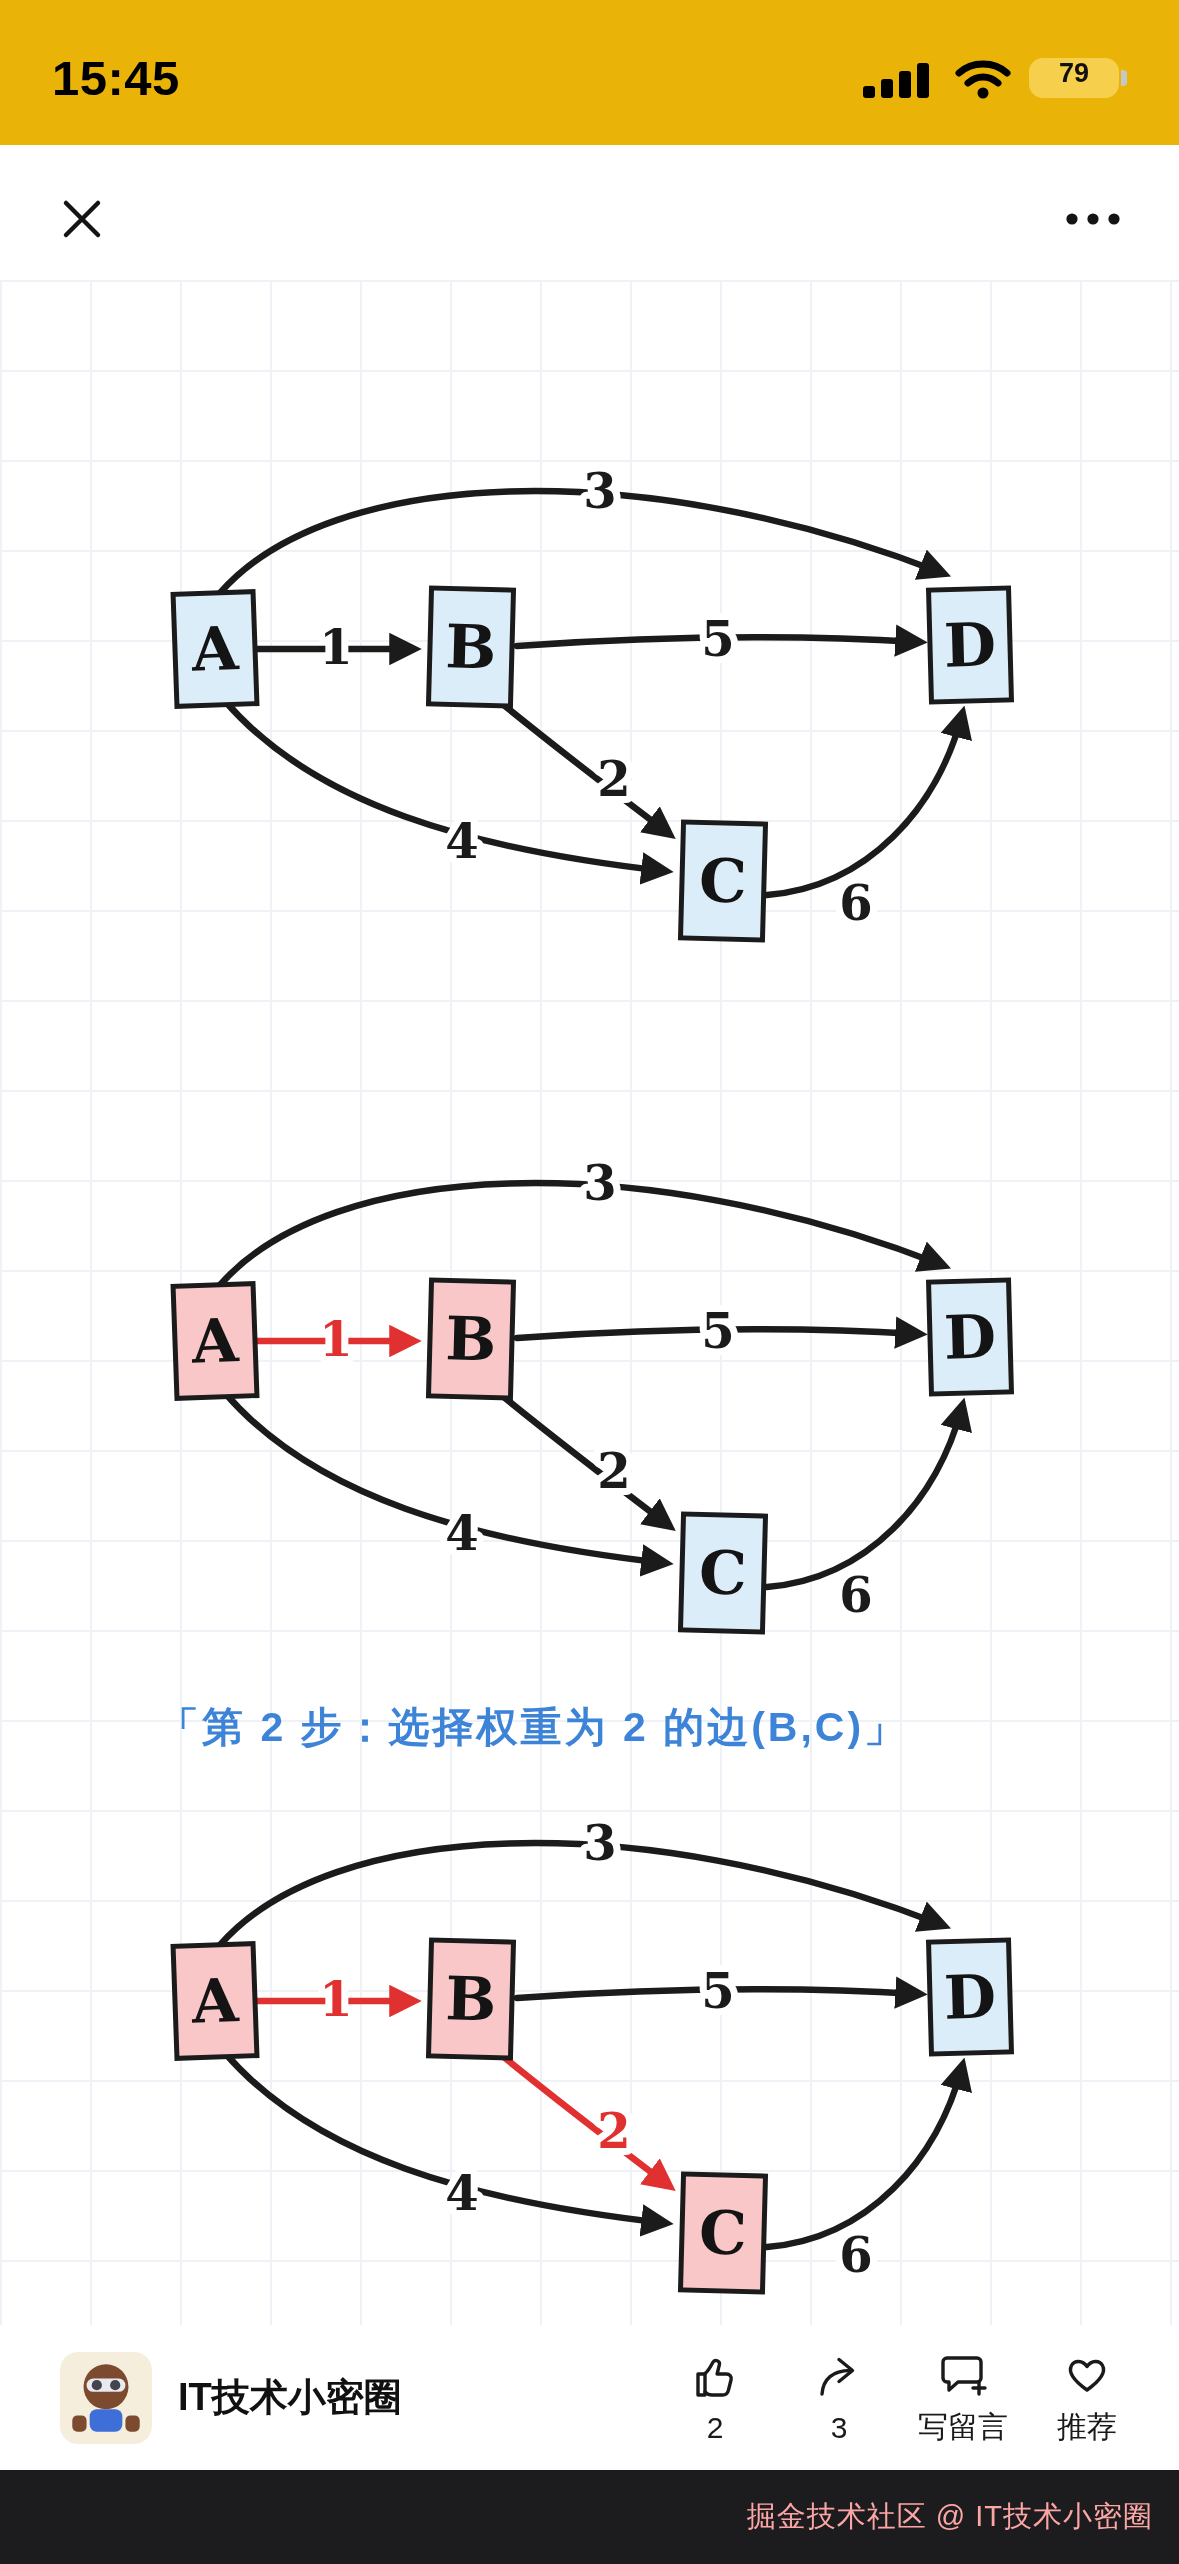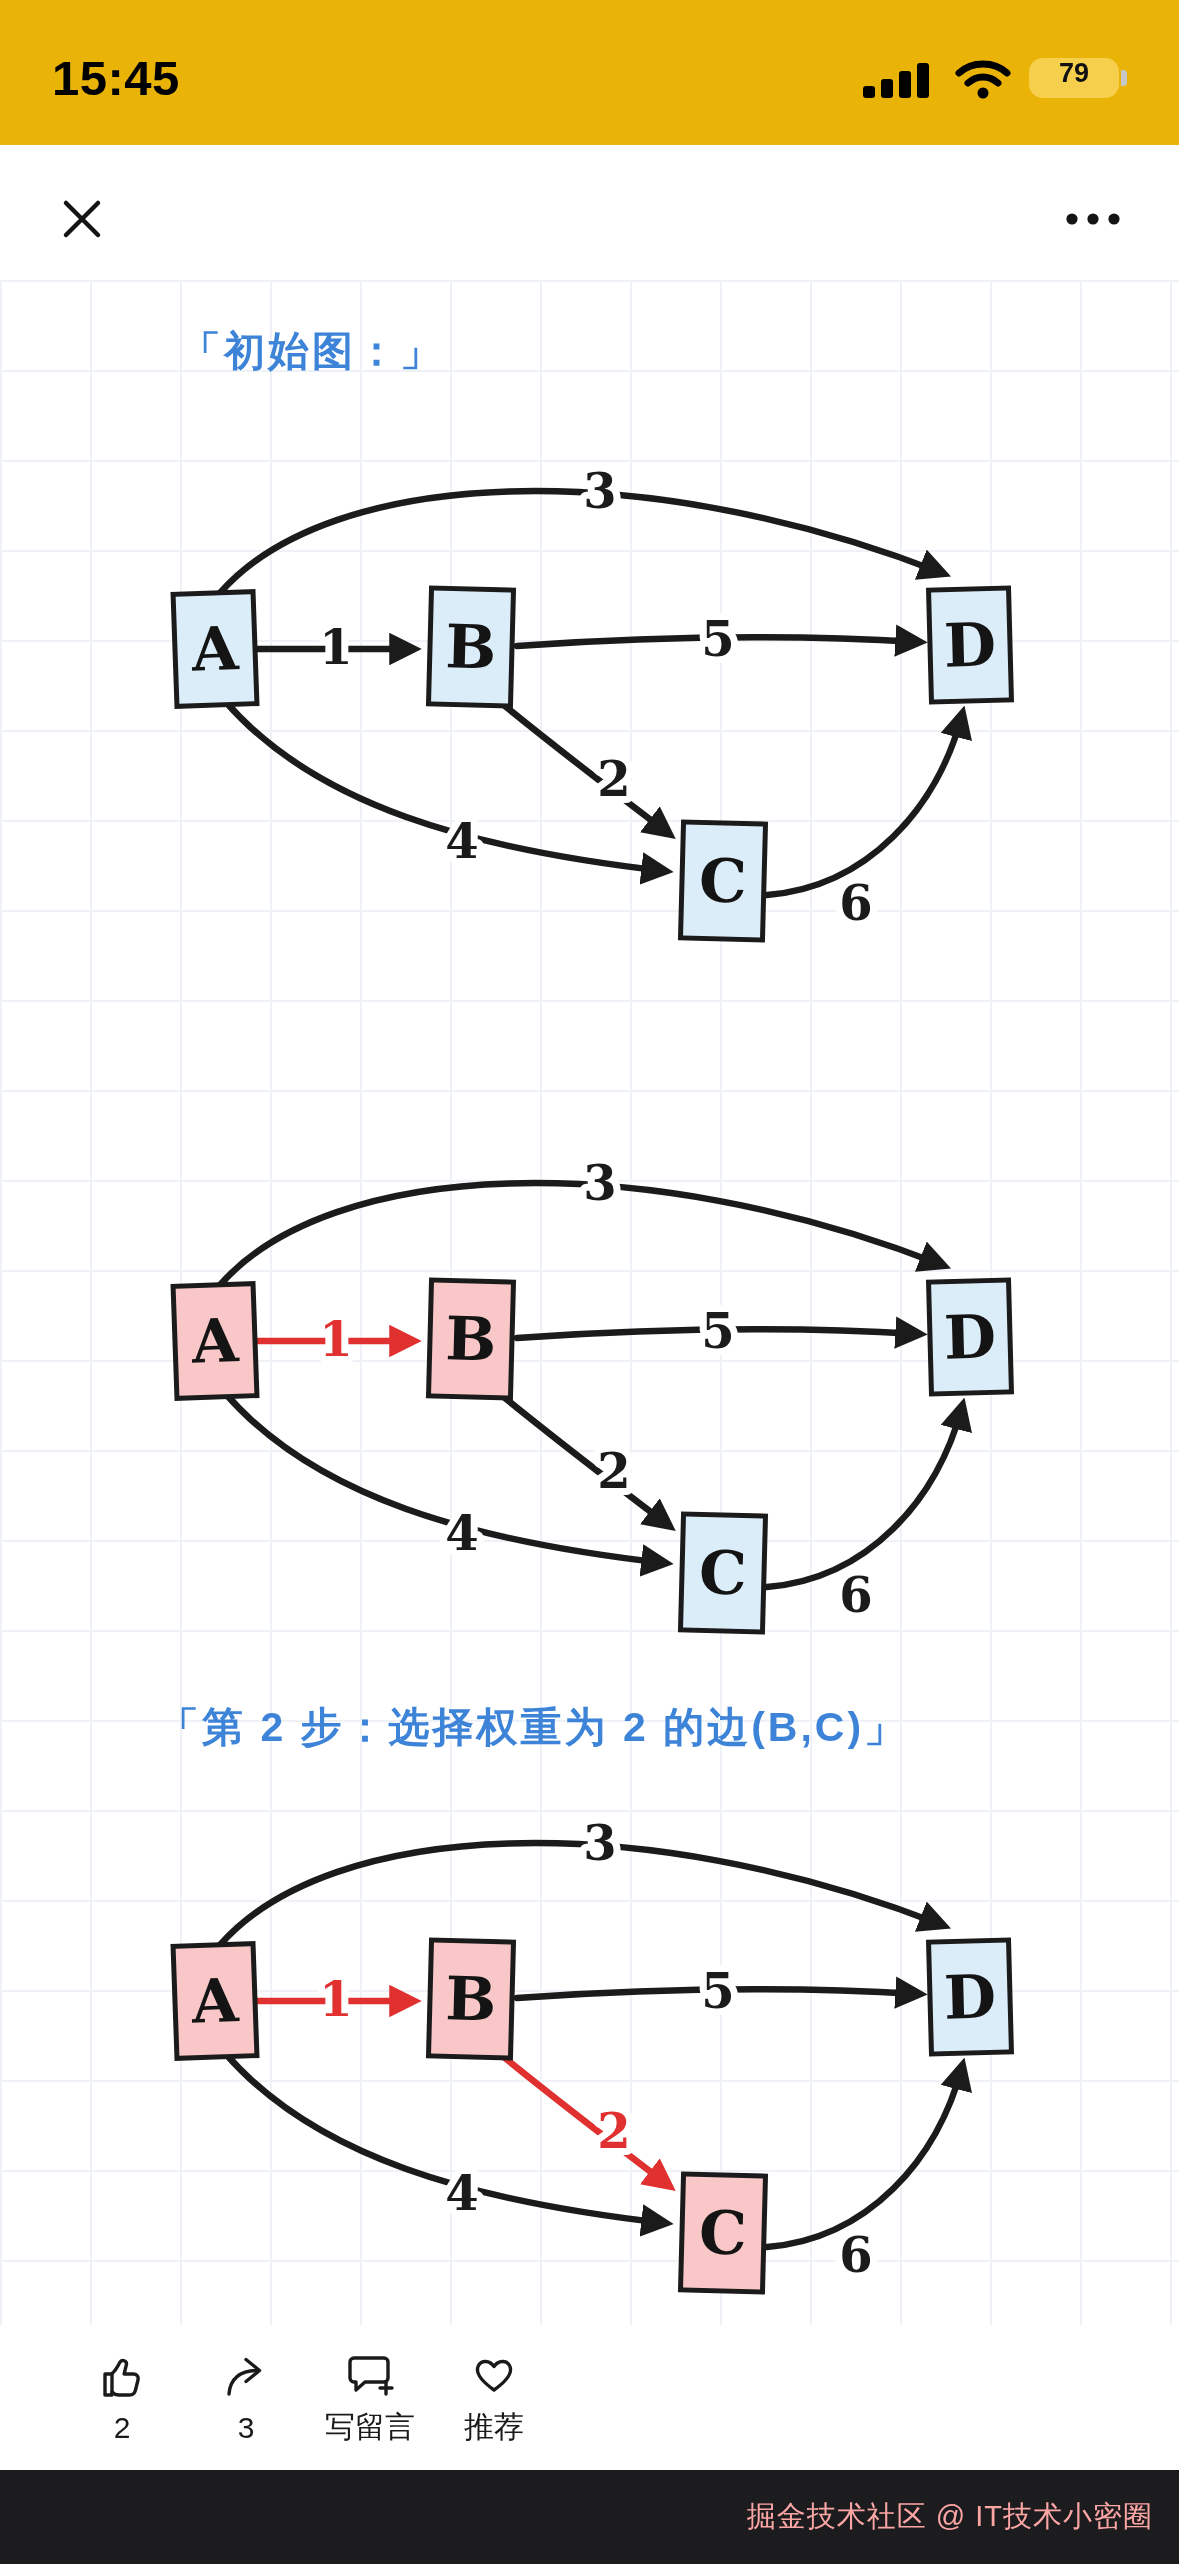--- a/index.html
+++ b/index.html
@@ -155,21 +155,20 @@
     <button aria-label="more">
       <svg width="56" height="14" viewBox="0 0 56 14">
         <circle cx="7" cy="7" r="5.6" fill="#141414"></circle>
         <circle cx="28" cy="7" r="5.6" fill="#141414"></circle>
         <circle cx="49" cy="7" r="5.6" fill="#141414"></circle>
       </svg>
     </button>
   </div>
 
   <div class="content">
-    <div class="sec-title t1">「初始图：」</div>
     <div class="graph g1"><svg viewBox="0 0 1179 580" width="1179" height="580">
 
     <g>
       <path class="edge-path" d="M220 150 C 330 24, 640 12, 942 130" marker-end="url(#ah-black)"></path>
       <text class="edge-label" x="600" y="48">3</text>
     </g>
     <g>
       <path class="edge-path" d="M225 258 C 315 362, 470 406, 664 428" marker-end="url(#ah-black)"></path>
       <text class="edge-label" x="462" y="398">4</text>
     </g>
@@ -294,20 +293,35 @@
       <text class="node-label" x="970" y="202">D</text>
     </g>
     <g transform="rotate(1.5 723 438)">
       <rect class="node-rect selected" x="682" y="380" width="82" height="116"></rect>
       <text class="node-label" x="723" y="438">C</text>
     </g>
   </svg></div>
   </div>
 
   <div class="action-bar">
+    <div class="author">
+      <div class="avatar">
+        <svg width="92" height="92" viewBox="0 0 90 90">
+          <rect width="90" height="90" rx="16" fill="#f6eedd"></rect>
+          <circle cx="45" cy="34" r="22" fill="#7c4a2e"></circle>
+          <rect x="26" y="26" width="38" height="13" rx="6.5" fill="#e9e9f0"></rect>
+          <circle cx="36" cy="32.5" r="5" fill="#44444f"></circle>
+          <circle cx="54" cy="32.5" r="5" fill="#44444f"></circle>
+          <rect x="29" y="56" width="32" height="22" rx="7" fill="#3e6fd8"></rect>
+          <rect x="12" y="62" width="14" height="16" rx="5" fill="#7c4a2e"></rect>
+          <rect x="64" y="62" width="14" height="16" rx="5" fill="#7c4a2e"></rect>
+        </svg>
+      </div>
+      <div class="author-name">IT技术小密圈</div>
+    </div>
 
     <div class="actions">
       <button class="action">
         <svg width="52" height="52" viewBox="0 0 52 52">
           <path d="M9 23 h7 v21 h-7 z" stroke="#1a1a1a" stroke-width="3.4" fill="none" stroke-linejoin="round"></path>
           <path d="M16 41 c2 2 4.2 3 7 3 h10.5 c3 0 5.4 -2 6 -5 l2.6 -10.5 c0.7 -3 -1.6 -5.5 -4.6 -5.5 h-9.4 l2.3 -9.3 c0.9 -3.8 -4.6 -6 -6.5 -2.4 c-2.3 4.5 -4.7 9 -7.9 11.2" stroke="#1a1a1a" stroke-width="3.4" fill="none" stroke-linecap="round" stroke-linejoin="round"></path>
         </svg>
         <span class="action-label">2</span>
       </button>
       <button class="action">

